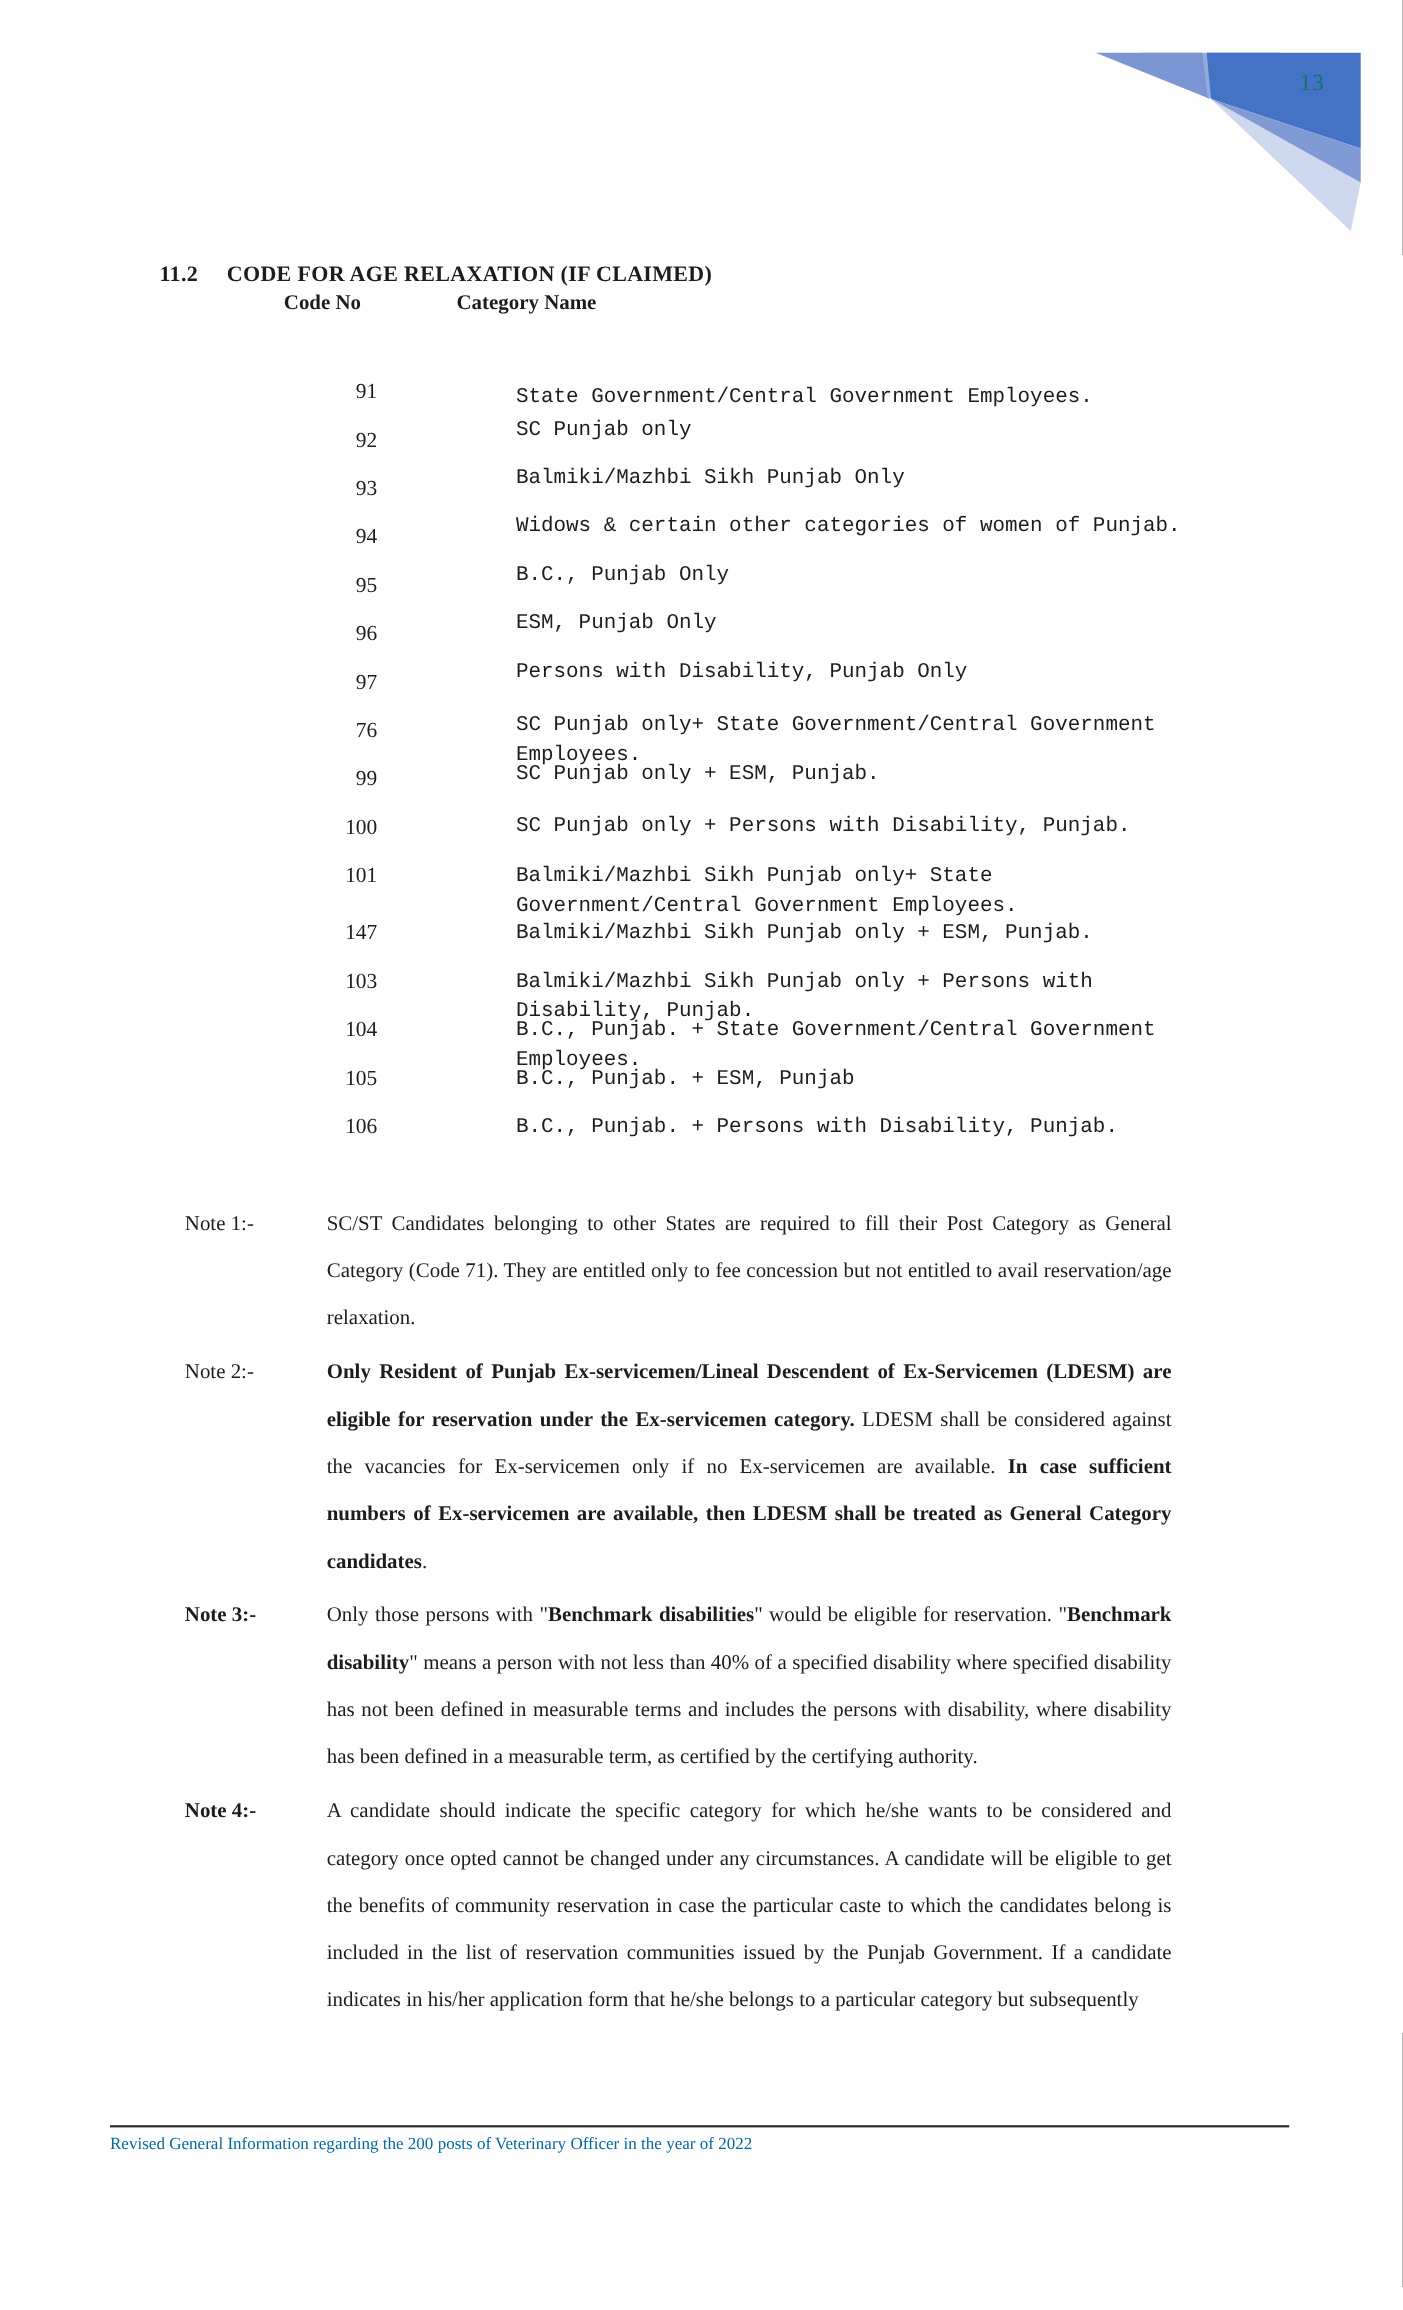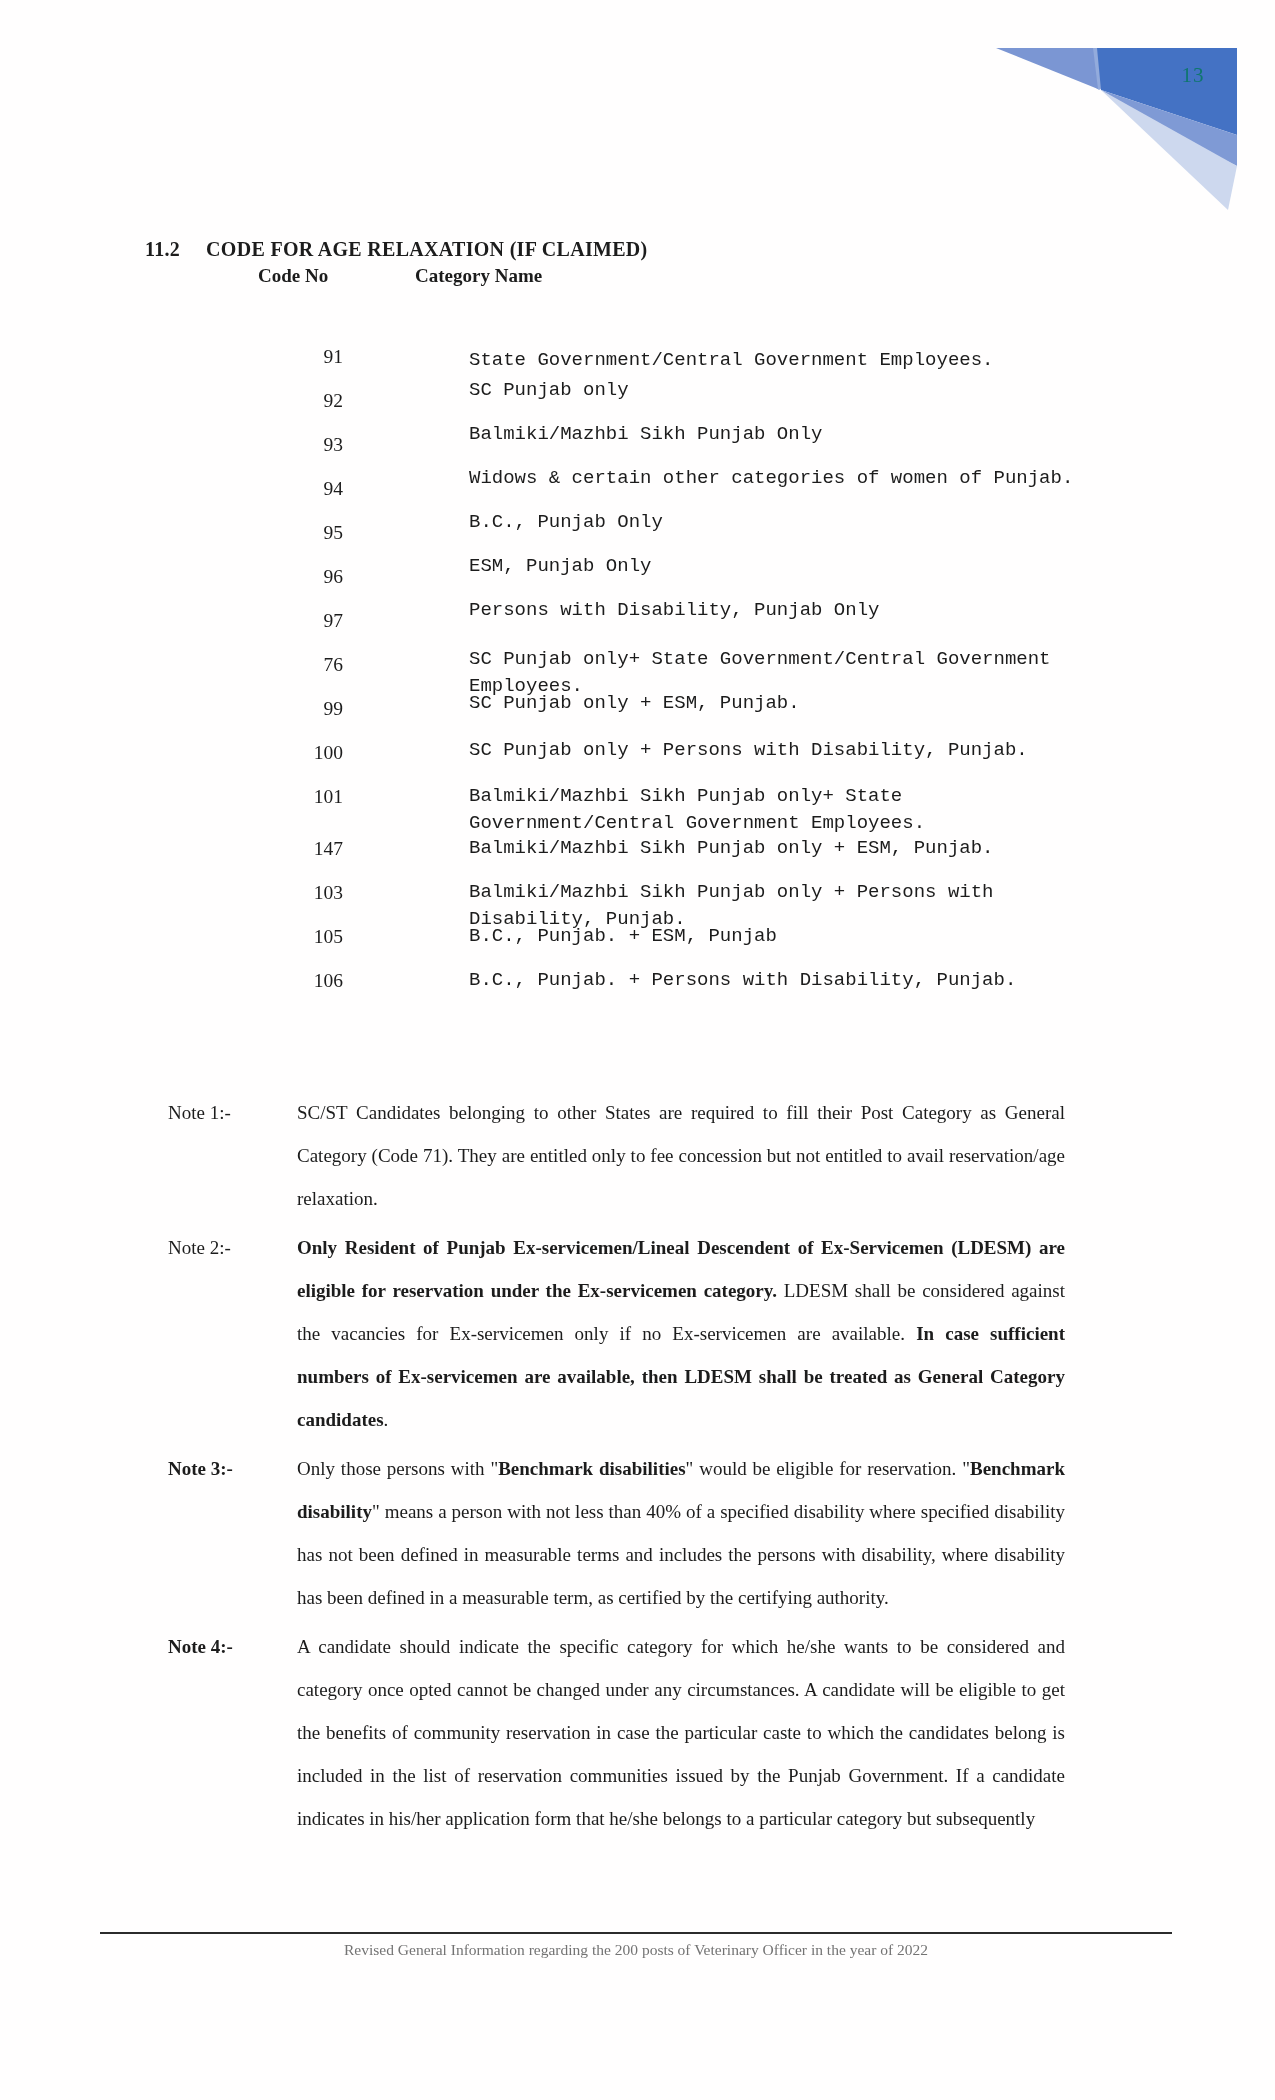--- a/index.html
+++ b/index.html
@@ -32,21 +32,21 @@
   .trow:nth-child(10) .name { top:-5px; }
   .trow:nth-child(n+11) .name { top:-3px; }
   
   .notes { position:absolute; left:168px; top:1091px; width:897px; }
   .note { display:flex; align-items:flex-start; margin-bottom:6px; }
   .nlabel { width:129px; flex:none; font-size:19px; line-height:43px; white-space:nowrap; }
   .ntext { flex:1; margin:0; font-size:19px; line-height:43px; text-align:justify; }
   .b { font-weight:bold; }
   
   .footer-rule { position:absolute; left:100px; top:1932px; width:1072px; border-top:2px solid #2b2b2b; }
-  .footer { position:absolute; left:100px; top:1941px; width:1072px; text-align:center; font-size:15.5px; color:#737373; }
+  .footer { position:absolute; left:100px; top:1941px; width:1072px; font-size:15.5px; color:#0369a1; }
 </style>
 </head>
 <body>
 
 <div class="page">
 
   <svg class="corner" viewBox="0 0 244 166" preserveAspectRatio="none">
     <polygon points="44,2 170,2 105,44" fill="#93abdc"></polygon>
     <polygon points="2,2 99,2 104,43" fill="#7b96d3"></polygon>
     <polygon points="103,2 243,2 243,89 107,44" fill="#4472c4"></polygon>
@@ -108,20 +108,24 @@
       </div>
     <div class="trow">
         <span class="code">147</span>
         <span class="name">Balmiki/Mazhbi Sikh Punjab only + ESM, Punjab.</span>
       </div>
     <div class="trow">
         <span class="code">103</span>
         <span class="name">Balmiki/Mazhbi Sikh Punjab only + Persons with Disability, Punjab.</span>
       </div>
     <div class="trow">
+        <span class="code">104</span>
+        <span class="name">B.C., Punjab. + State Government/Central Government Employees.</span>
+      </div>
+    <div class="trow">
         <span class="code">105</span>
         <span class="name">B.C., Punjab. + ESM, Punjab</span>
       </div>
     <div class="trow">
         <span class="code">106</span>
         <span class="name">B.C., Punjab. + Persons with Disability, Punjab.</span>
       </div>
   </div>
 
   <div class="notes">

